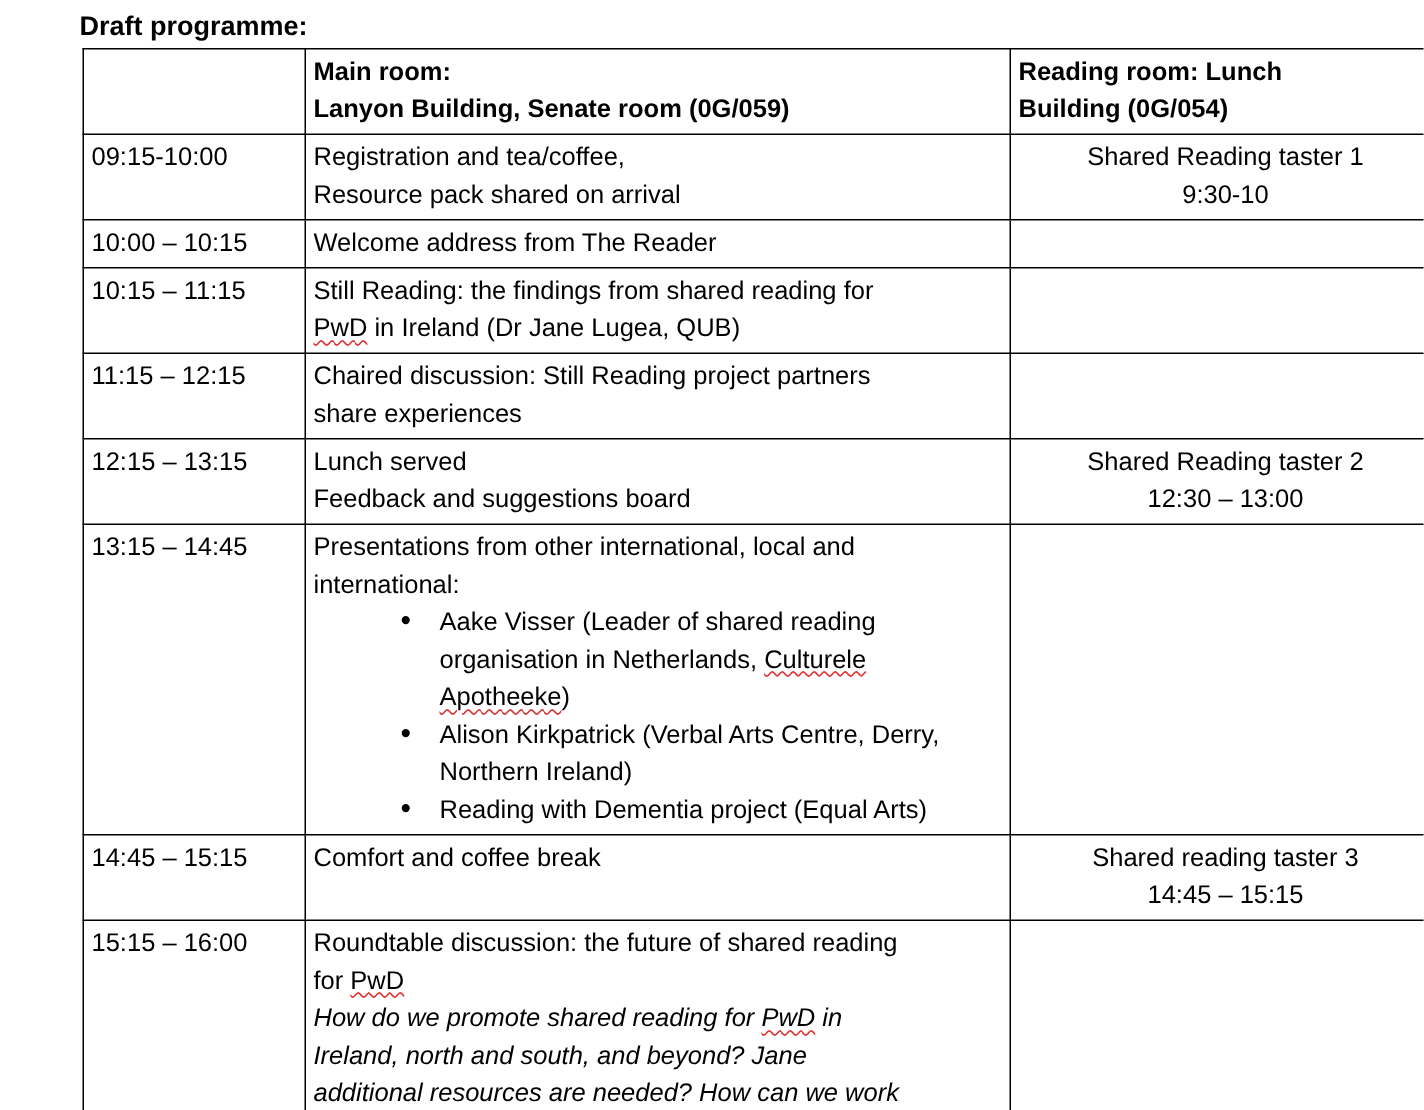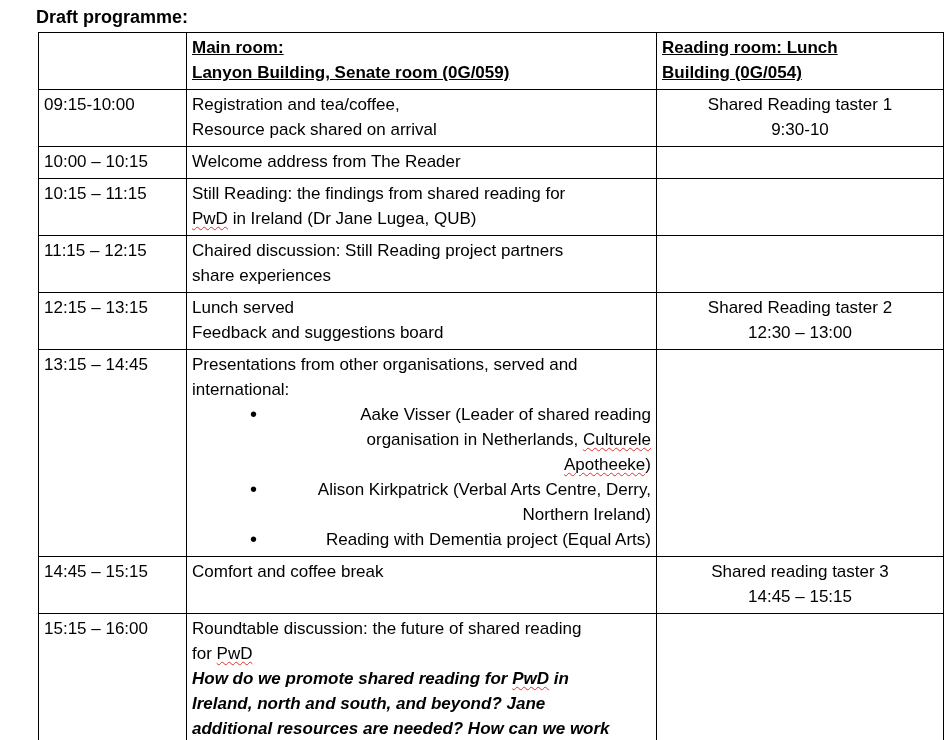--- a/index.html
+++ b/index.html
@@ -13,21 +13,21 @@
     font-family: "Liberation Sans", sans-serif;
     color: #000000;
     font-size: 17px;
     overflow: hidden;
   }
   .page {
     position: relative;
     width: 902px;
     height: 740px;
     box-sizing: border-box;
-    padding: 6px 8px 0 8px;
+    padding: 6px 8px 0 25px;
   }
   .doc-title {
     font-weight: bold;
     font-size: 18px;
     line-height: 22px;
     margin: 0 0 4px 28px;
   }
   table.programme {
     border-collapse: collapse;
     width: 905px;
@@ -47,32 +47,30 @@
 
   td.time { padding-left: 7px; margin-top: 17px; }
   td.main { padding-left: 8px; }
   td.read {
     text-align: center;
     padding-left: 4px;
     padding-right: 4px;
   }
   .hdr {
     font-weight: bold;
-    text-decoration: underline;
   }
   .hdr-main { padding-left: 8px; }
   .hdr-read { text-align: left; padding-left: 8px; }
   .line { display: block; }
-  .ital { font-style: italic; font-weight: bold; }
+  .ital { font-style: italic; }
 
   ul.bullets {
     margin: 0 0 0 0;
     padding-left: 58px;
     list-style: none;
-    text-align: right;
   }
   ul.bullets li {
     position: relative;
     line-height: 25px;
     padding-left: 26px;
   }
   ul.bullets li:before {
     content: "\2022";
     position: absolute;
     left: 0;
@@ -161,21 +159,21 @@
         </td>
         <td class="read">
           <span class="line">Shared Reading taster 2</span>
           <span class="line">12:30 – 13:00</span>
         </td>
       </tr>
 
       <tr>
         <td class="time">13:15 – 14:45</td>
         <td class="main">
-          <span class="line">Presentations from other organisations, served and</span>
+          <span class="line">Presentations from other international, local and</span>
           <span class="line">international:</span>
           <ul class="bullets">
             <li>Aake Visser (Leader of shared reading organisation in Netherlands, <span class="sq">Culturele Apotheeke</span>)</li>
             <li>Alison Kirkpatrick (Verbal Arts Centre, Derry, Northern Ireland)</li>
             <li>Reading with Dementia project (Equal Arts)</li>
           </ul>
         </td>
         <td class="read"></td>
       </tr>
 

